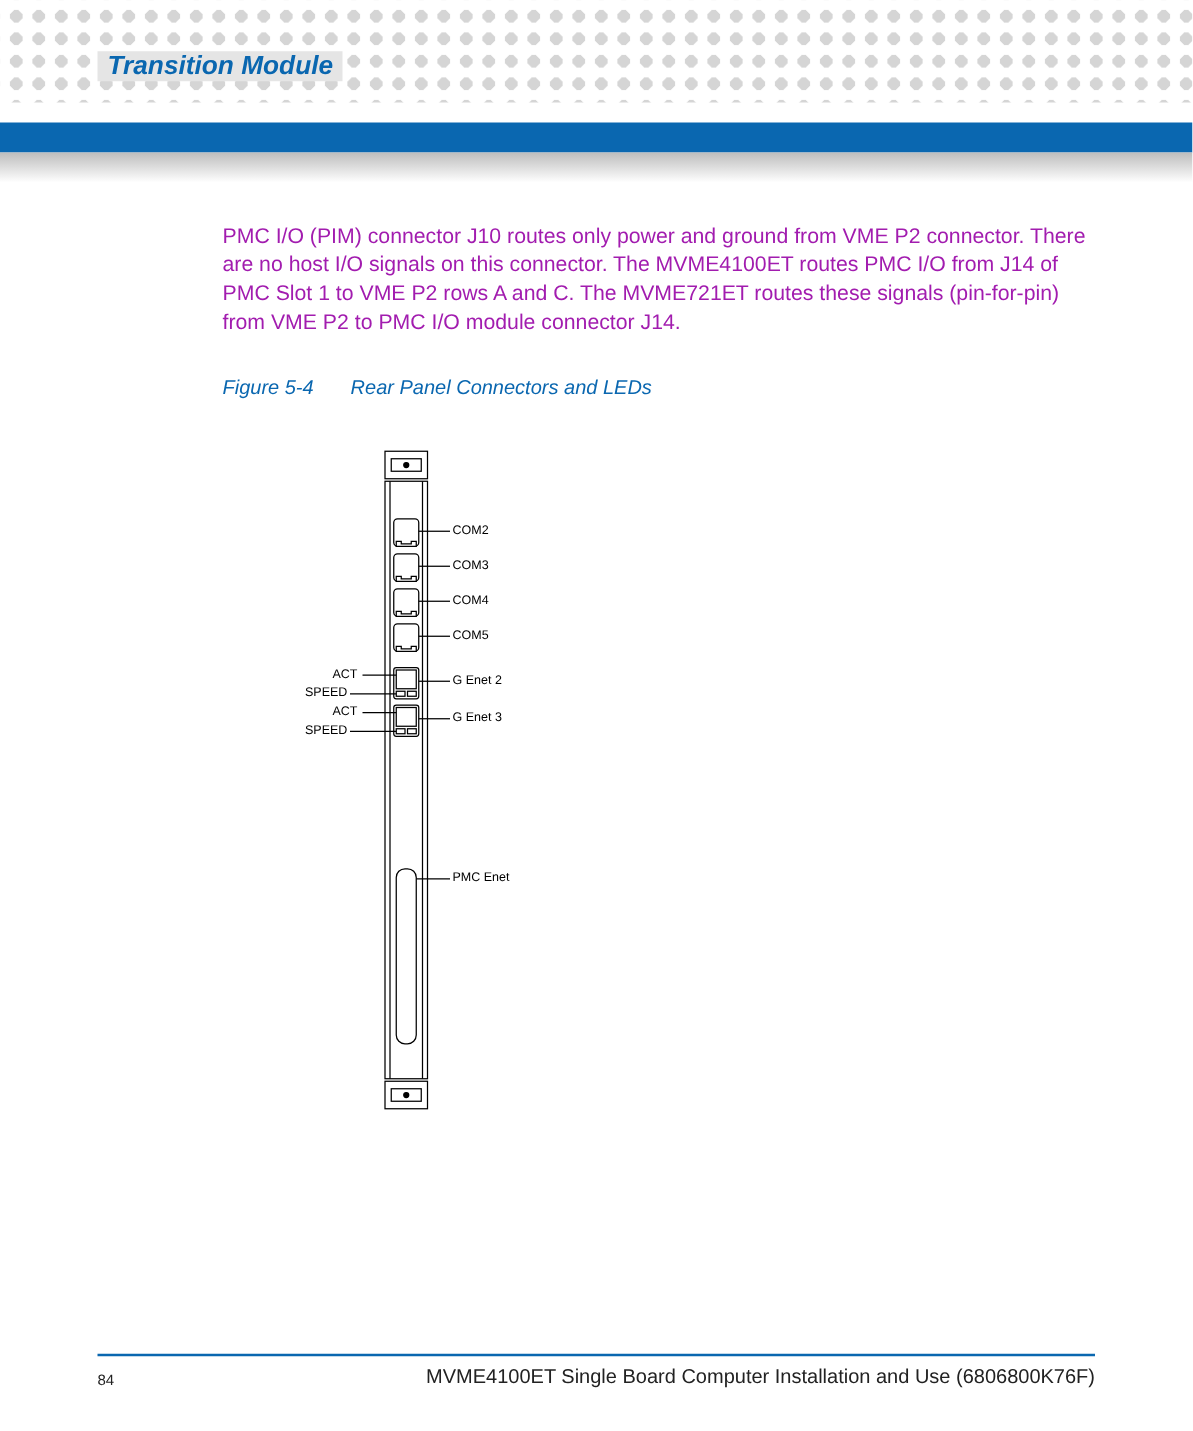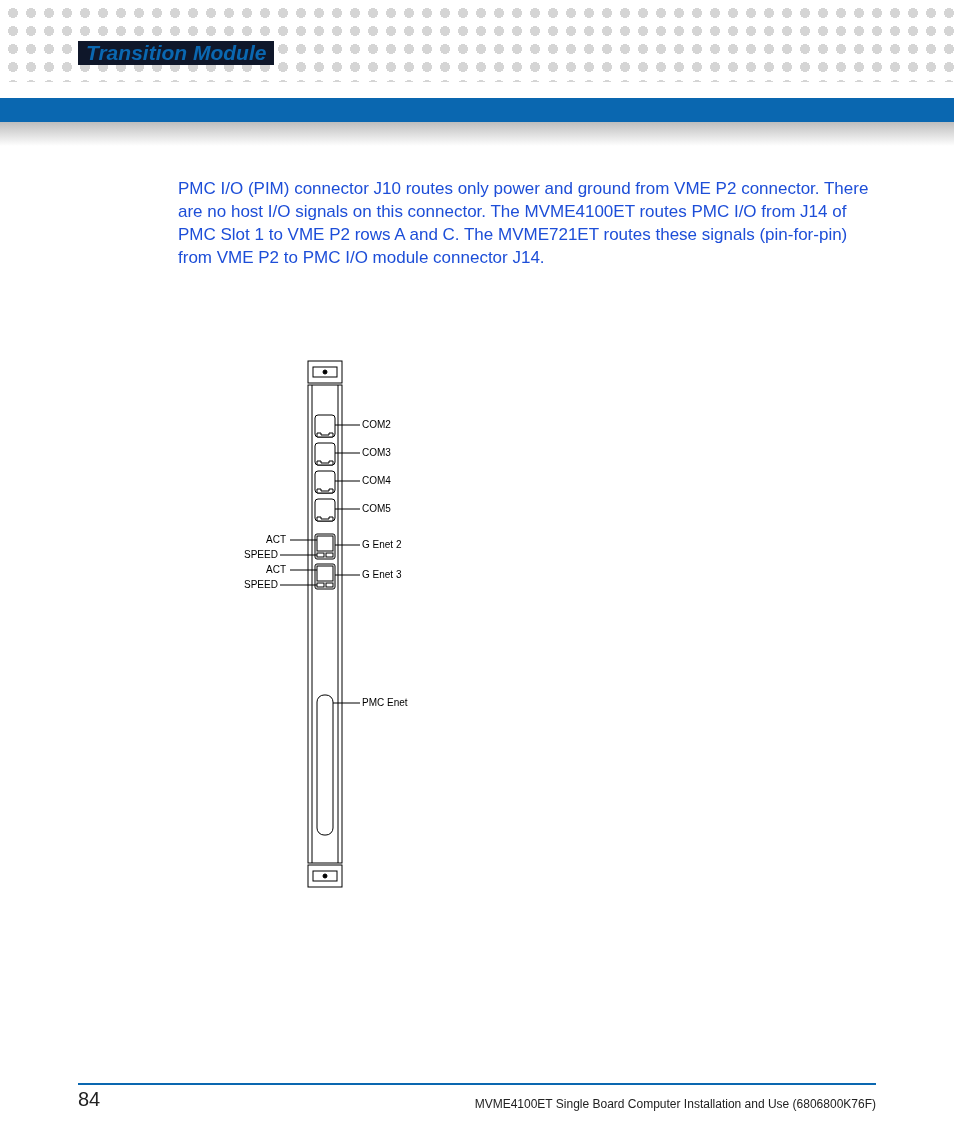--- a/index.html
+++ b/index.html
@@ -1,48 +1,52 @@
 <!DOCTYPE html>
 <html><head>
 <meta charset="utf-8">
 <style>
 html,body{margin:0;padding:0;background:#fff;font-family:"Segoe UI",Arial,sans-serif;color:#222}
 .page{width:954px;height:1145px;position:relative;box-sizing:border-box}
 .dotgrid{position:absolute;left:0;top:0;right:0;height:82px;
   background-image:radial-gradient(circle,#d5d5d5 5px,transparent 5px);
   background-size:18px 18px;background-position:4px 4px}
-.section-title{position:absolute;left:78px;top:41px;background:#0f172a;padding:0 8px;font-size:21px;font-weight:700;color:#0a67b0;font-style:italic}
+.section-title{position:absolute;left:78px;top:41px;background:#e5e5e5;padding:0 8px;font-size:21px;font-weight:700;color:#0a67b0;font-style:italic}
 .bluebar{position:absolute;left:0;right:0;top:98px;height:24px;background:#0a67b0}
 .shadow{position:absolute;left:0;right:0;top:122px;height:24px;
   background:linear-gradient(180deg,#bdbdbd 0%,#ffffff 100%)}
-.bodytext{position:absolute;left:178px;top:178px;width:700px;font-size:17px;line-height:1.35;color:#1d4ed8}
+.bodytext{position:absolute;left:178px;top:178px;width:700px;font-size:17px;line-height:1.35;color:#a21caf}
 .figcap{position:absolute;left:178px;top:302px;font-size:16px;font-style:italic;color:#0a67b0}
 .figcap .num{display:inline-block;width:98px}
 
 
 .footrule{position:absolute;left:78px;right:78px;bottom:60px;height:2px;background:#0a67b0}
-.pagenum{position:absolute;left:78px;bottom:34px;font-size:20px}
-.footertxt{position:absolute;right:78px;bottom:34px;font-size:12px}
+.pagenum{position:absolute;left:78px;bottom:34px;font-size:12px}
+.footertxt{position:absolute;right:78px;bottom:34px;font-size:16px}
 
 
 .diagram{position:absolute;left:240px;top:355px;width:240px;height:560px;font-family:Liberation Sans, sans-serif;font-size:10px;color:#000}
 .diagram svg{position:absolute;left:0;top:0}
 .lbl{position:absolute;white-space:nowrap}
 </style>
 </head>
 <body>
 
 <div class="page">
   <div class="dotgrid"></div>
   <div class="section-title">Transition Module</div>
   <div class="bluebar"></div>
   <div class="shadow"></div>
 
   <div class="bodytext">PMC I/O (PIM) connector J10 routes only power and ground from VME P2 connector. There are no host I/O signals on this connector. The MVME4100ET routes PMC I/O from J14 of PMC Slot 1 to VME P2 rows A and C. The MVME721ET routes these signals (pin-for-pin) from VME P2 to PMC I/O module connector J14.</div>
 
+  <div class="figcap">
+    <span class="num">Figure 5-4</span>
+    <span>Rear Panel Connectors and LEDs</span>
+  </div>
 
   <div class="diagram">
     <svg width="240" height="560" viewBox="0 0 240 560">
       <g stroke="#000" stroke-width="1" fill="none">
 
         <rect x="68" y="6" width="34" height="22"></rect>
         <rect x="73" y="12" width="24" height="10"></rect>
         <circle cx="85" cy="17" r="2" fill="#000"></circle>
 
         <rect x="68" y="30" width="34" height="478"></rect>

